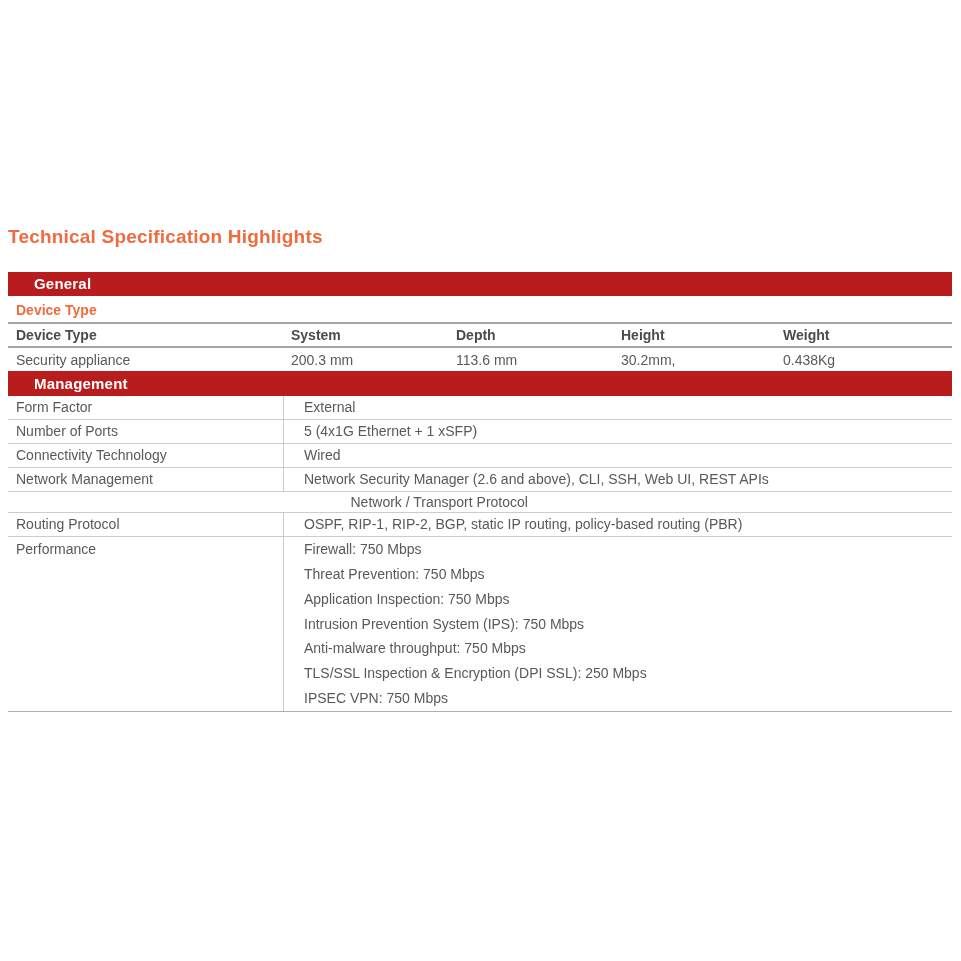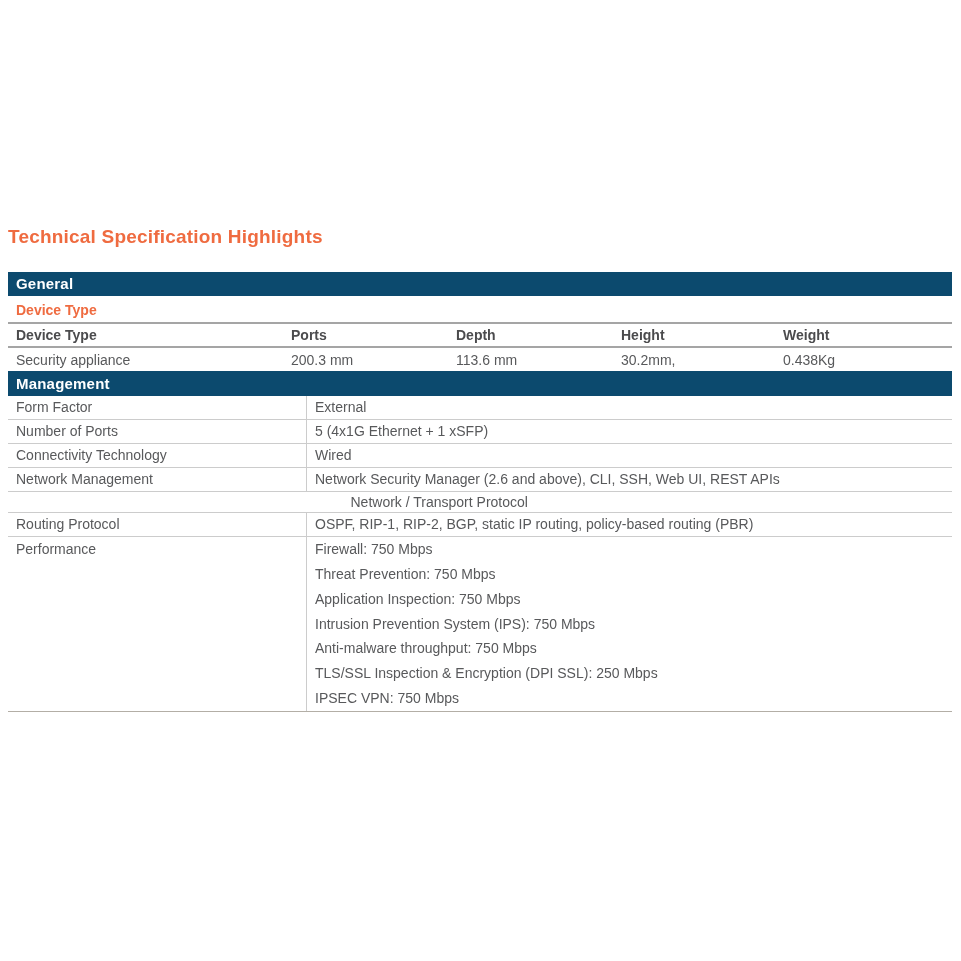--- a/index.html
+++ b/index.html
@@ -25,26 +25,26 @@
   .doc-title {
     font-size: 19px;
     font-weight: bold;
     color: #ef6b40;
     line-height: 22px;
     letter-spacing: 0.2px;
   }
   .section-bar {
     margin-top: 24px;
     height: 24px;
-    background: #0c4a6e;
+    background: #b91c1c;
     color: #ffffff;
     font-size: 15px;
     font-weight: bold;
     line-height: 24px;
-    padding-left: 8px;
+    padding-left: 26px;
     letter-spacing: 0.2px;
   }
   .section-bar.networking { height: 25px; line-height: 25px; margin-top: 0; }
   .subheading {
     height: 26px;
     line-height: 28px;
     padding-left: 8px;
     color: #ef6b40;
     font-weight: bold;
     font-size: 14px;
@@ -84,24 +84,23 @@
   .kv-label {
     width: 275px;
     padding-left: 8px;
     line-height: 23px;
     color: #58595b;
     flex-shrink: 0;
   }
   .kv-value {
     flex: 1;
     border-left: 1px solid #cccccc;
-    padding-left: 8px;
+    padding-left: 20px;
     line-height: 23px;
     color: #58595b;
-    margin-left: 23px;
   }
   .kv-row.wrap .kv-label { line-height: 19px; padding-top: 1px; }
   .kv-row.wrap .kv-value { line-height: 19px; padding-top: 1px; padding-bottom: 1px; padding-right: 14px; }
   .kv-row.perf .kv-label { line-height: 24.8px; }
   .kv-row.perf .kv-value { padding-top: 0; padding-bottom: 0; }
   .perf-line { line-height: 24.85px; height: 24.85px; }
 </style>
 </head>
 <body>
 
@@ -112,21 +111,21 @@
 
     <div>
       <div class="section-bar">
         <span>General</span>
       </div>
       <div class="subheading">Device Type</div>
 
       <div class="gen-table">
         <div class="gen-row head">
           <div class="gen-cell col-1">Device Type</div>
-          <div class="gen-cell col-2">Ports</div>
+          <div class="gen-cell col-2">System</div>
           <div class="gen-cell col-3">Depth</div>
           <div class="gen-cell col-4">Height</div>
           <div class="gen-cell col-5">Weight</div>
         </div>
         <div class="gen-row body-row">
           <div class="gen-cell col-1">Security appliance</div>
           <div class="gen-cell col-2">200.3 mm</div>
           <div class="gen-cell col-3">113.6 mm</div>
           <div class="gen-cell col-4">30.2mm,</div>
           <div class="gen-cell col-5">0.438Kg</div>

